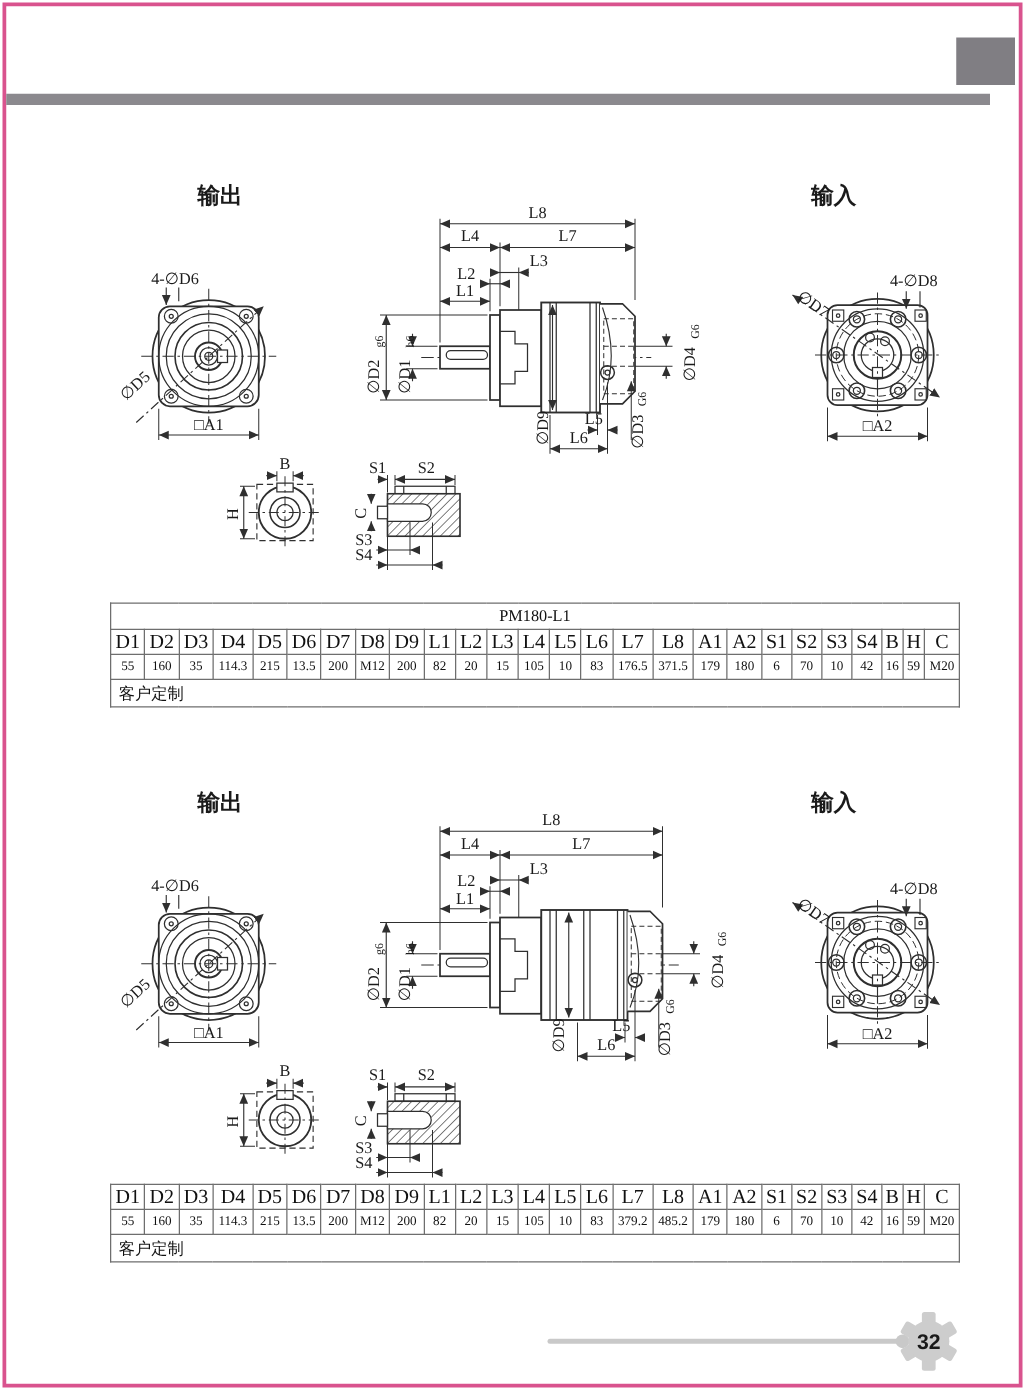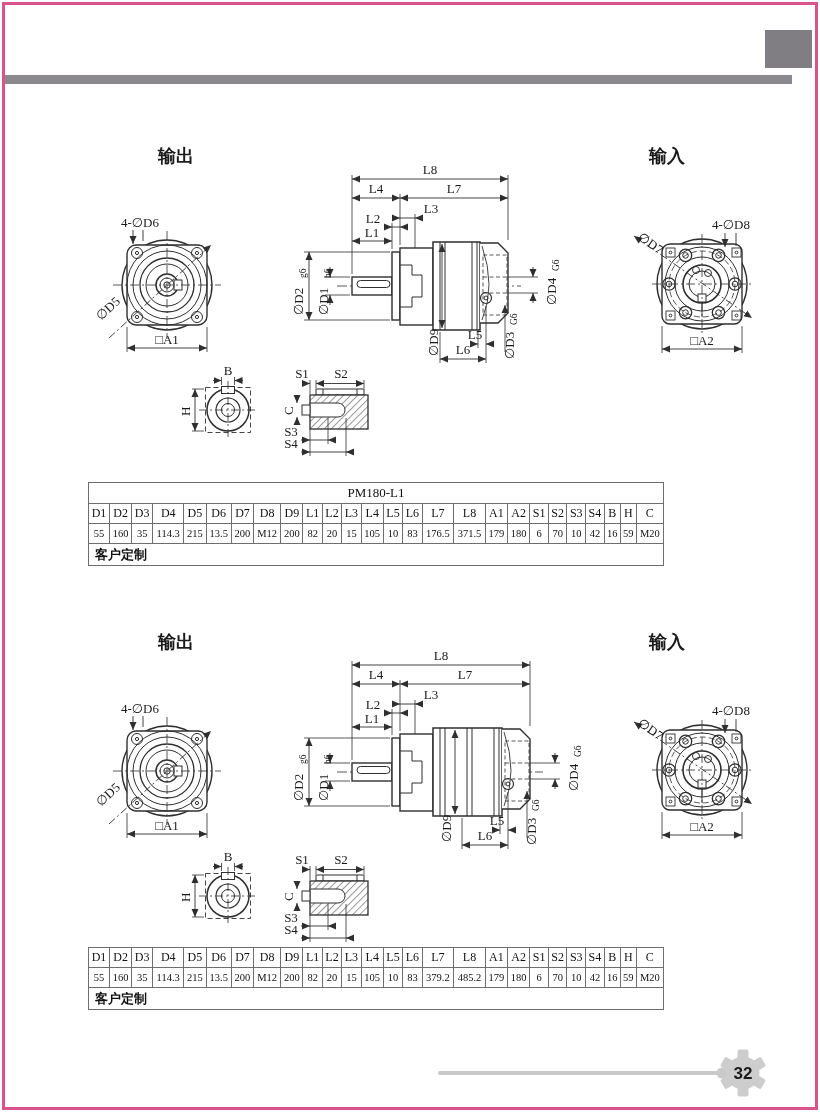--- a/index.html
+++ b/index.html
@@ -6,27 +6,27 @@
   body{width:820px;height:1112px;position:relative;background:#fff;overflow:hidden;
        font-family:"Liberation Sans",sans-serif}
   .frame{position:absolute;left:2px;top:2px;right:2px;bottom:2px;border:3px solid #d9538e}
   .top-block{position:absolute;left:765px;top:30px;width:47px;height:38px;background:#807e83}
   .top-bar{position:absolute;left:5px;top:75px;width:787px;height:9px;background:#8b898e}
   svg.drawing{position:absolute;left:85px;width:675px;height:320px}
   svg text{fill:#1a1a1a}
   .dim-text{font-family:"Liberation Serif","DejaVu Sans",serif;font-size:13px}
   .dim-sub{font-family:"Liberation Serif","DejaVu Sans",serif;font-size:9.5px}
   .cjk{font-family:"DejaVu Sans","Liberation Sans",sans-serif;font-weight:bold;font-size:18px}
-  table.dim-table{position:absolute;left:88px;width:576px;border-collapse:collapse;
+  table.dim-table{position:absolute;left:88px;width:680px;border-collapse:collapse;
        font-family:"Liberation Serif","DejaVu Sans",serif;color:#111;background:#fff}
   table.dim-table td{border:1px solid #6e6e6e;text-align:center;padding:0 1px;white-space:nowrap}
   tr.t-title td{font-size:13px;height:20px}
-  tr.t-head td{font-size:12px;height:19px}
+  tr.t-head td{font-size:16px;height:19px}
   tr.t-vals td{font-size:10.5px;height:19px}
-  tr.t-note td{text-align:left;font-size:13px;height:21px;padding-left:6px;font-weight:700;
+  tr.t-note td{text-align:left;font-size:13px;height:21px;padding-left:6px;font-weight:400;
        font-family:"DejaVu Sans","Liberation Sans",sans-serif}
   svg.footer{position:absolute;left:430px;top:1048px;width:370px;height:52px}
 </style>
 </head>
 <body>
 
 <div class="frame"></div>
 <div class="top-block"></div>
 <div class="top-bar"></div>
 

